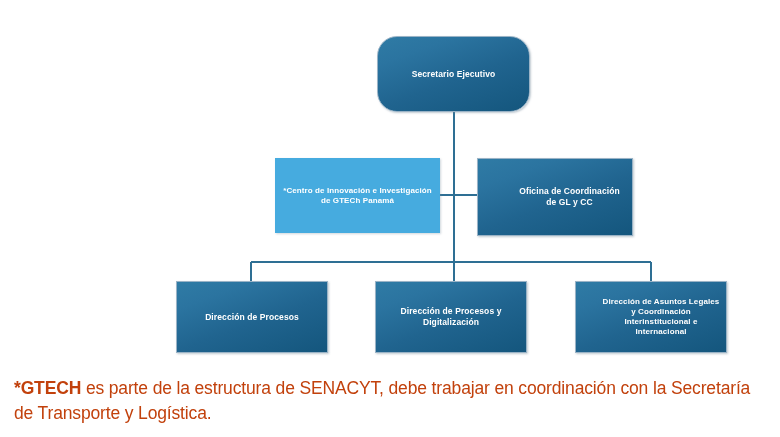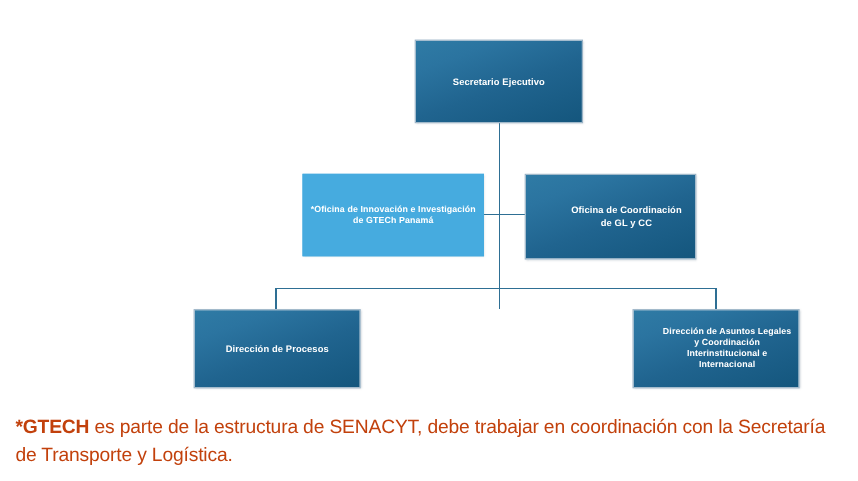--- a/index.html
+++ b/index.html
@@ -63,20 +63,21 @@
   .node-label {
     display: block;
     padding: 0 6px;
     white-space: pre-line;
   }
 
   
   #node-secretario {
     left: 377px; top: 36px; width: 153px; height: 76px;
     font-size: 8.5px;
+    border-radius: 20px;
   }
   #node-centro {
     left: 275px; top: 158px; width: 165px; height: 75px;
     font-size: 8px;
   }
   #node-oficina {
     left: 477px; top: 158px; width: 156px; height: 78px;
     font-size: 8.5px;
     padding-left: 29px;
   }
@@ -127,31 +128,34 @@
       <line x1="251" y1="262" x2="251" y2="281"></line>
       <line x1="651" y1="262" x2="651" y2="281"></line>
     </g>
   </svg>
 
   <div class="node node-dark" id="node-secretario">
     <span class="node-label">Secretario Ejecutivo</span>
   </div>
 
   <div class="node node-light" id="node-centro">
-    <span class="node-label">*Oficina de Innovación e Investigación de GTECh Panamá</span>
+    <span class="node-label">*Centro de Innovación e Investigación de GTECh Panamá</span>
   </div>
 
   <div class="node node-dark" id="node-oficina">
     <span class="node-label">Oficina de  Coordinación de GL y CC</span>
   </div>
 
   <div class="node node-dark" id="node-proyectos">
     <span class="node-label">Dirección de Procesos</span>
   </div>
 
+  <div class="node node-dark" id="node-procesos">
+    <span class="node-label">Dirección de Procesos y Digitalización</span>
+  </div>
 
   <div class="node node-dark" id="node-legales">
     <span class="node-label">Dirección de Asuntos Legales y Coordinación Interinstitucional e Internacional</span>
   </div>
 
 </div>
 
 <div id="footnote"><span class="fn-star">*GTECH</span> es parte de la estructura de SENACYT, debe trabajar en coordinación con la Secretaría de Transporte y Logística.</div>
 
 </body></html>

